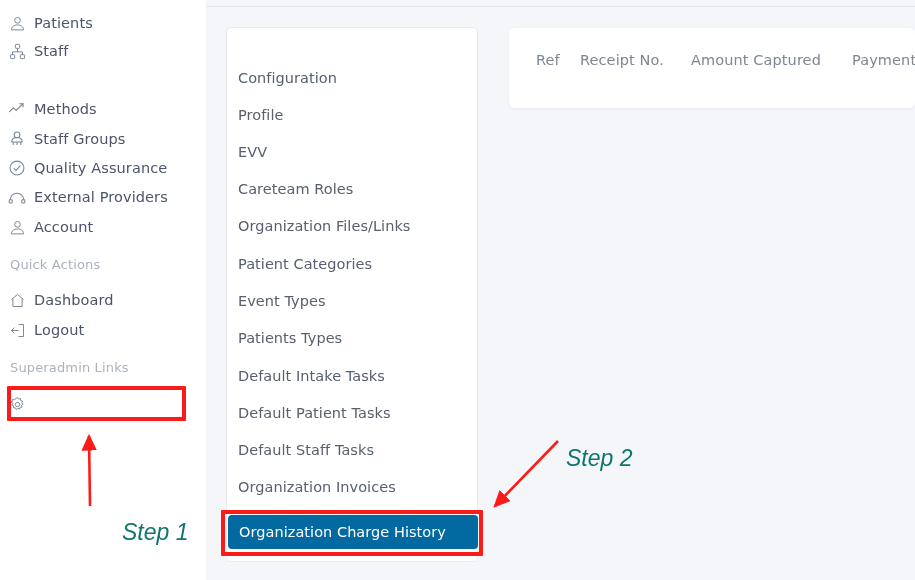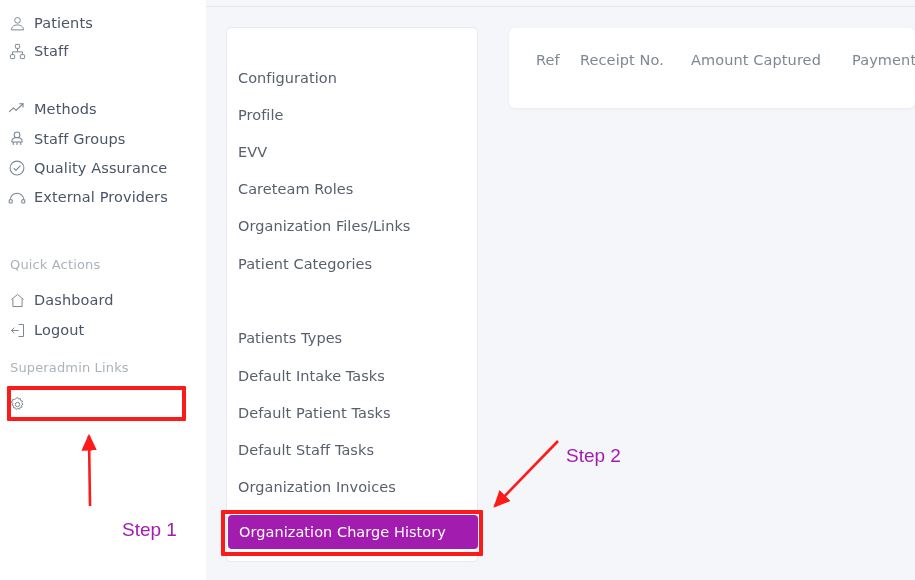--- a/index.html
+++ b/index.html
@@ -48,21 +48,21 @@
     position:absolute; left:226px; top:27px; width:252px; height:535px;
     background:#ffffff; border:1px solid #e7eaf0; border-radius:5px;
   }
   .menu-item {
     position:absolute; left:0; width:250px; height:34px;
     display:flex; align-items:center; padding-left:11px;
     font-size:14.5px; color:#58606e; white-space:nowrap;
     letter-spacing:.05px;
   }
   .menu-item.active {
-    background:#a21caf; color:#ffffff; border-radius:4px;
+    background:#0369a1; color:#ffffff; border-radius:4px;
     left:1px; width:250px;
   }
 
   
   #table-card {
     position:absolute; left:509px; top:28px; width:406px; height:80px;
     background:#ffffff; border-radius:6px;
     box-shadow:0 1px 3px rgba(30,40,60,.06);
   }
   .th {
@@ -73,23 +73,24 @@
 
   
   .hl-box {
     position:absolute; border:4px solid #fc1b1b; border-radius:1px;
     pointer-events:none;
   }
   #hl-org-settings { left:7px; top:386px; width:179px; height:35px; }
   #hl-charge-history { left:221px; top:510px; width:262px; height:46px; }
 
   .step-label {
-    position:absolute; color:#a21caf; font-size:19px;
+    position:absolute; color:#0f766e; font-size:23px;
     font-family:"Liberation Sans", sans-serif;
     white-space:nowrap;
+    font-style:italic;
   }
   #step1-label { left:74px; top:519px;margin-left:48px; }
   #step2-label { left:566px; top:445px; }
 
   svg.anno { position:absolute; left:0; top:0; width:915px; height:580px;
              pointer-events:none; overflow:visible; }
 </style>
 </head>
 <body>
 
@@ -155,20 +156,30 @@
     <span class="nav-icon">
       <svg width="18" height="18" viewBox="0 0 24 24" fill="none" stroke="currentColor" stroke-width="1.4">
         <path d="M3 16c0-5 4-9 9-9s9 4 9 9"></path>
           <rect x="1.6" y="15.6" width="4" height="4.4" rx="1"></rect>
         <rect x="18.4" y="15.6" width="4" height="4.4" rx="1"></rect>
       </svg>
     </span>
     <span class="nav-label">External Providers</span>
   </div>
 
+  <div class="nav-item" style="top:212px">
+    <span class="nav-icon">
+      <svg width="17" height="17" viewBox="0 0 24 24" fill="none" stroke="currentColor" stroke-width="1.4">
+        <circle cx="12" cy="7.5" r="4"></circle>
+          <path d="M3.5 21c0-4.6 3.9-7 8.5-7s8.5 2.4 8.5 7"></path>
+          <path d="M3.5 21h17"></path>
+      </svg>
+    </span>
+    <span class="nav-label">Account</span>
+  </div>
 
   <div class="nav-section" style="top:257px">Quick Actions</div>
 
   <div class="nav-item" style="top:285px">
     <span class="nav-icon">
       <svg width="17" height="17" viewBox="0 0 24 24" fill="none" stroke="currentColor" stroke-width="1.4" stroke-linejoin="round">
         <path d="M3.5 10.5L12 3.5l8.5 7"></path>
           <path d="M5.5 9.6V20.5h13V9.6"></path>
       </svg>
     </span>
@@ -202,20 +213,21 @@
   <div id="content-rule"></div>
 </div>
 
 <div id="menu-card">
   <div class="menu-item" style="top:33px">Configuration</div>
   <div class="menu-item" style="top:70px">Profile</div>
   <div class="menu-item" style="top:107px">EVV</div>
   <div class="menu-item" style="top:144px">Careteam Roles</div>
   <div class="menu-item" style="top:181px">Organization Files/Links</div>
   <div class="menu-item" style="top:219px">Patient Categories</div>
+  <div class="menu-item" style="top:256px">Event Types</div>
   <div class="menu-item" style="top:293px">Patients Types</div>
   <div class="menu-item" style="top:331px">Default Intake Tasks</div>
   <div class="menu-item" style="top:368px">Default Patient Tasks</div>
   <div class="menu-item" style="top:405px">Default Staff Tasks</div>
   <div class="menu-item" style="top:442px">Organization Invoices</div>
   <div class="menu-item" style="top:479px">Organization Payment Methods</div>
   <div class="menu-item active" style="top:487px">Organization Charge History</div>
 </div>
 
 <div id="table-card"></div>

